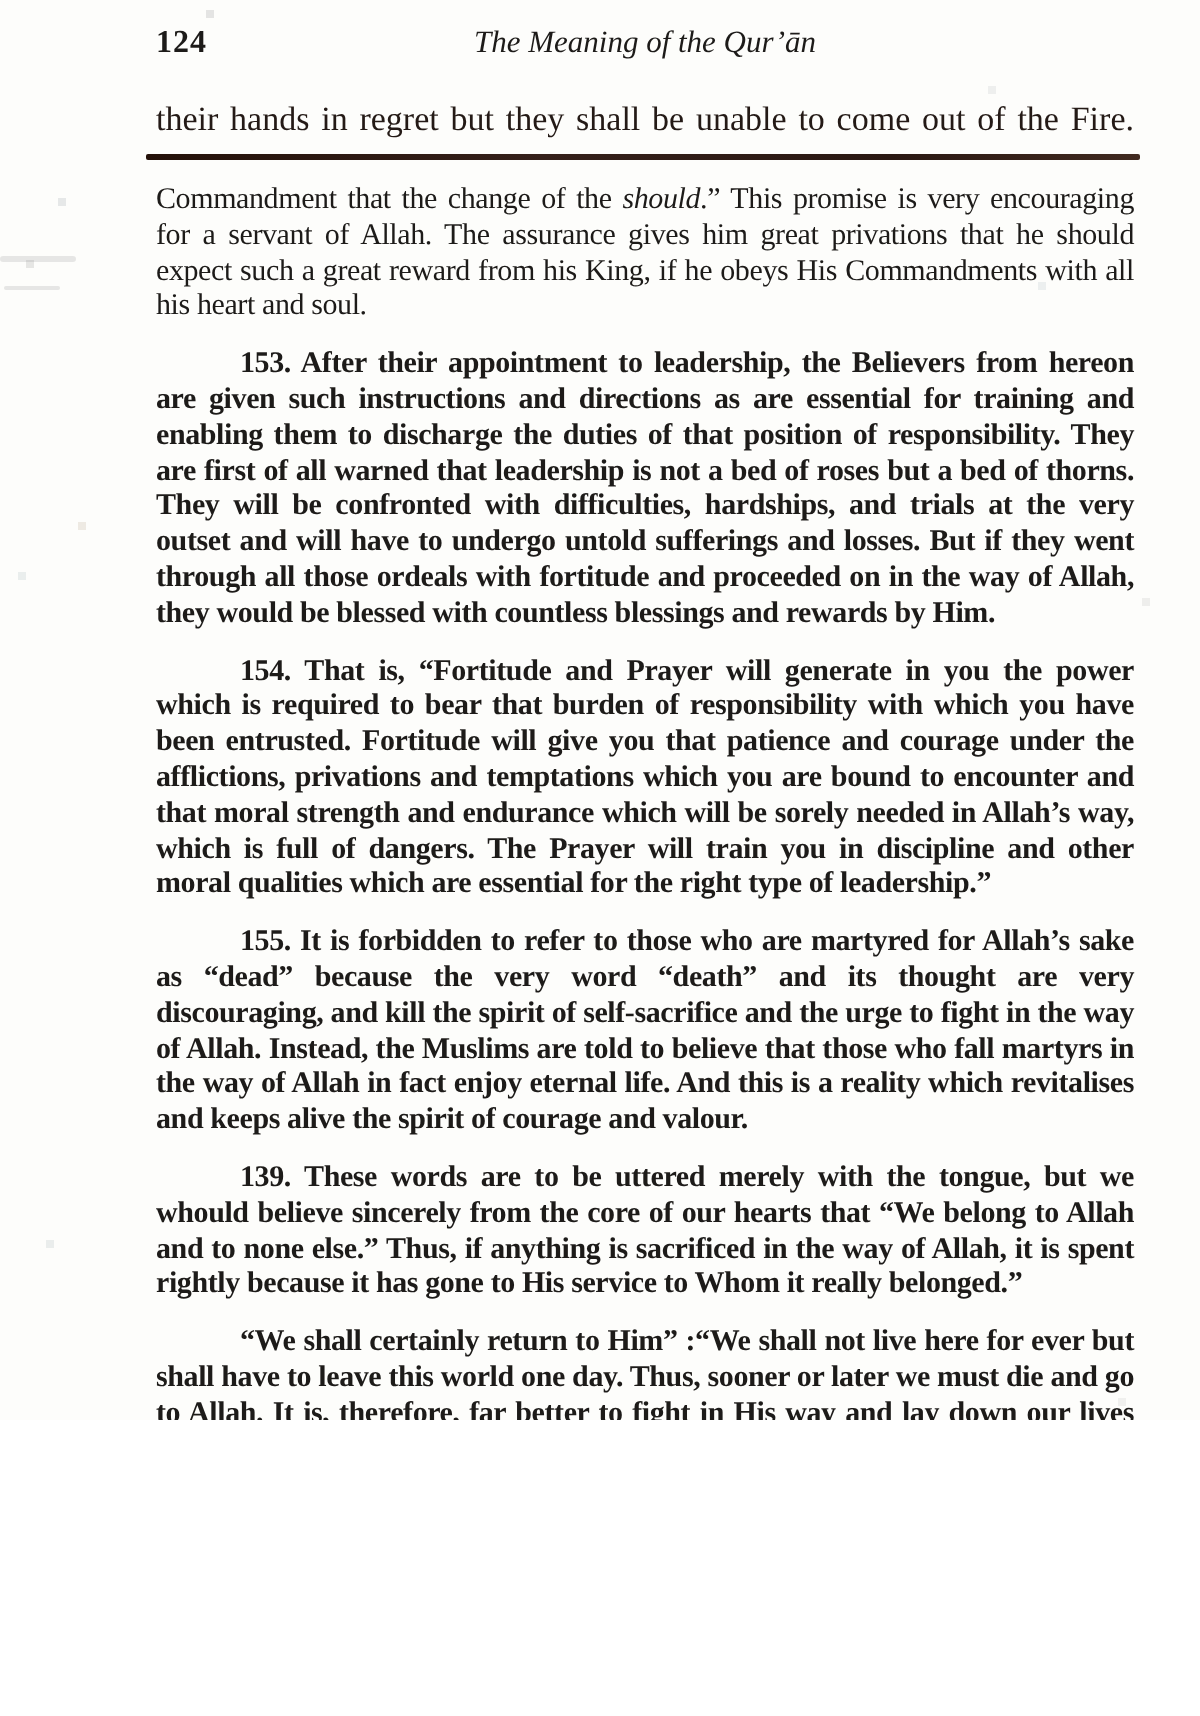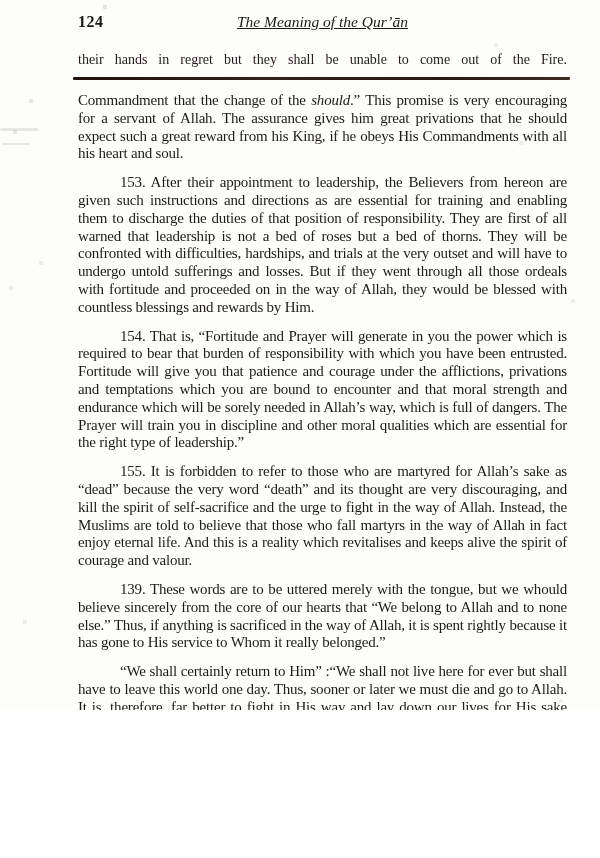--- a/index.html
+++ b/index.html
@@ -24,25 +24,24 @@
     font-weight:bold;
     font-size:16px;
     letter-spacing:0.5px;
   }
   .running-title {
     position:absolute;
     left:0; right:0; top:13px;
     text-align:center;
     font-style:italic;
     font-size:15.5px;
-    text-decoration:underline;
   }
   .carryover {
     margin-top:13px;
-    font-size:14px;
+    font-size:17px;
     line-height:19px;
     text-align:justify;
     text-align-last:justify;
     color:#241a16;
   }
   .rule {
     margin-top:8px;
     margin-left:-5px;
     width:497px;
     height:3px;
@@ -56,21 +55,21 @@
   }
   .body-text {
     margin-top:12px;
     font-size:15px;
     line-height:17.8px;
     letter-spacing:-0.2px;
     text-align:justify;
   }
   .body-text p { margin:0; }
   .body-text p + p { margin-top:11px; }
-  .body-text p.indent { text-indent:42px; }
+  .body-text p.indent { text-indent:42px;font-weight:bold; }
   .noise { position:absolute; left:0; top:0; width:2px; height:2px; background:transparent;
     box-shadow:
       30px 100px 0 1px rgba(150,160,165,0.22),
       14px 131px 0 1px rgba(140,140,140,0.20),
       10px 287px 0 1px rgba(150,170,175,0.18),
       40px 262px 0 1px rgba(170,150,120,0.18),
       520px 142px 0 1px rgba(150,170,180,0.16),
       572px 300px 0 1px rgba(160,160,160,0.16),
       24px 621px 0 1px rgba(150,165,170,0.18),
       560px 700px 0 1px rgba(160,160,160,0.14),

